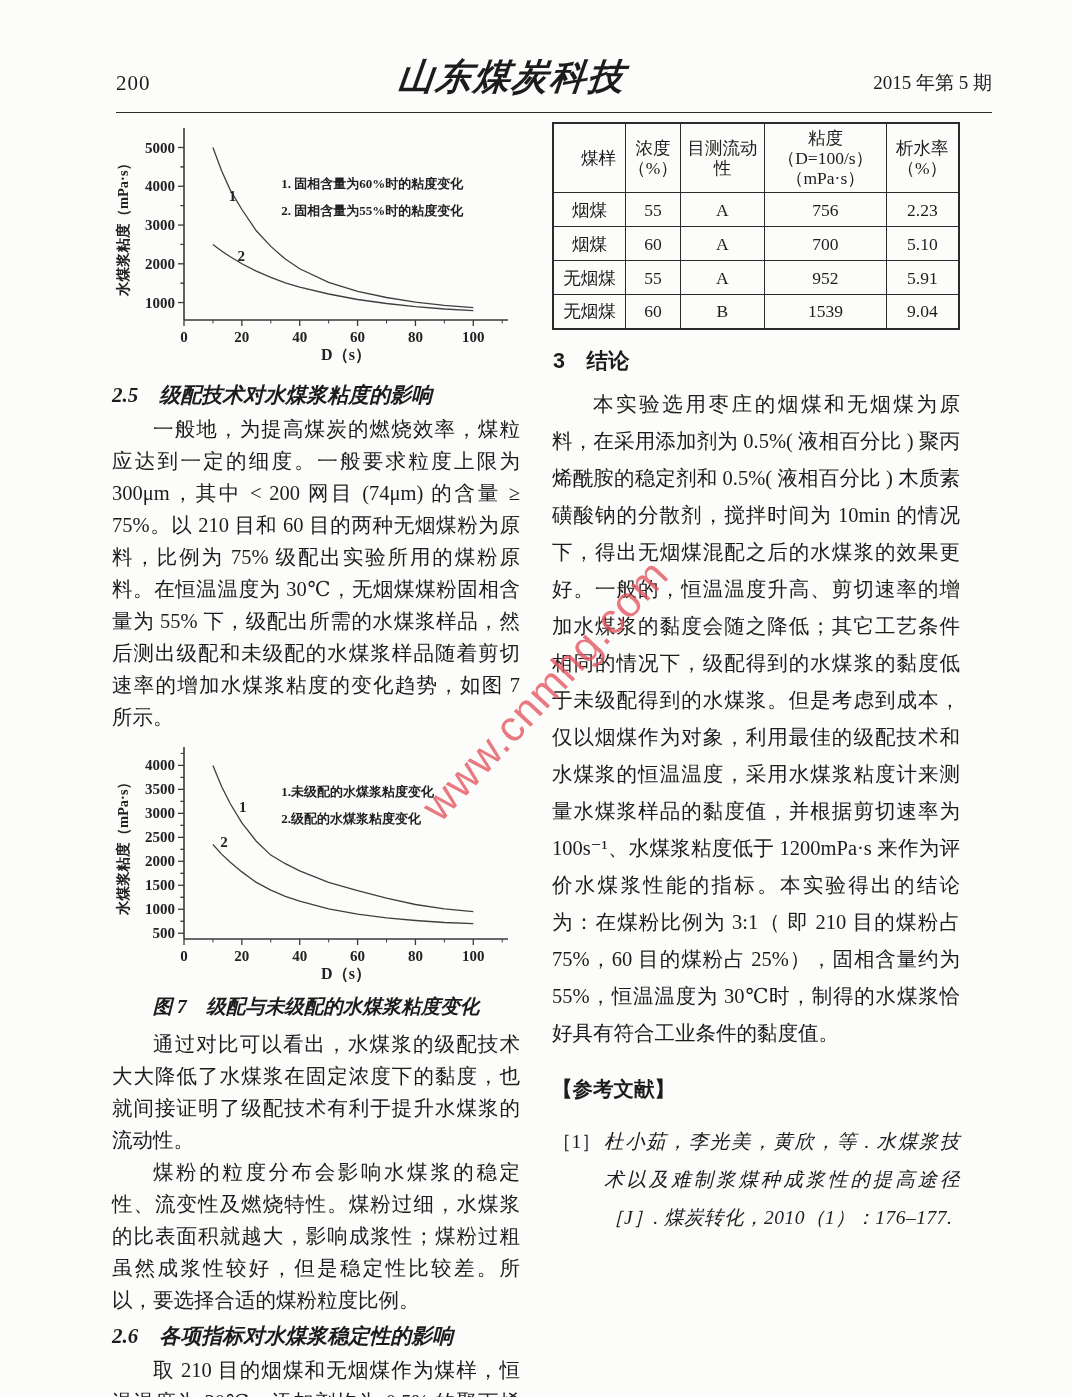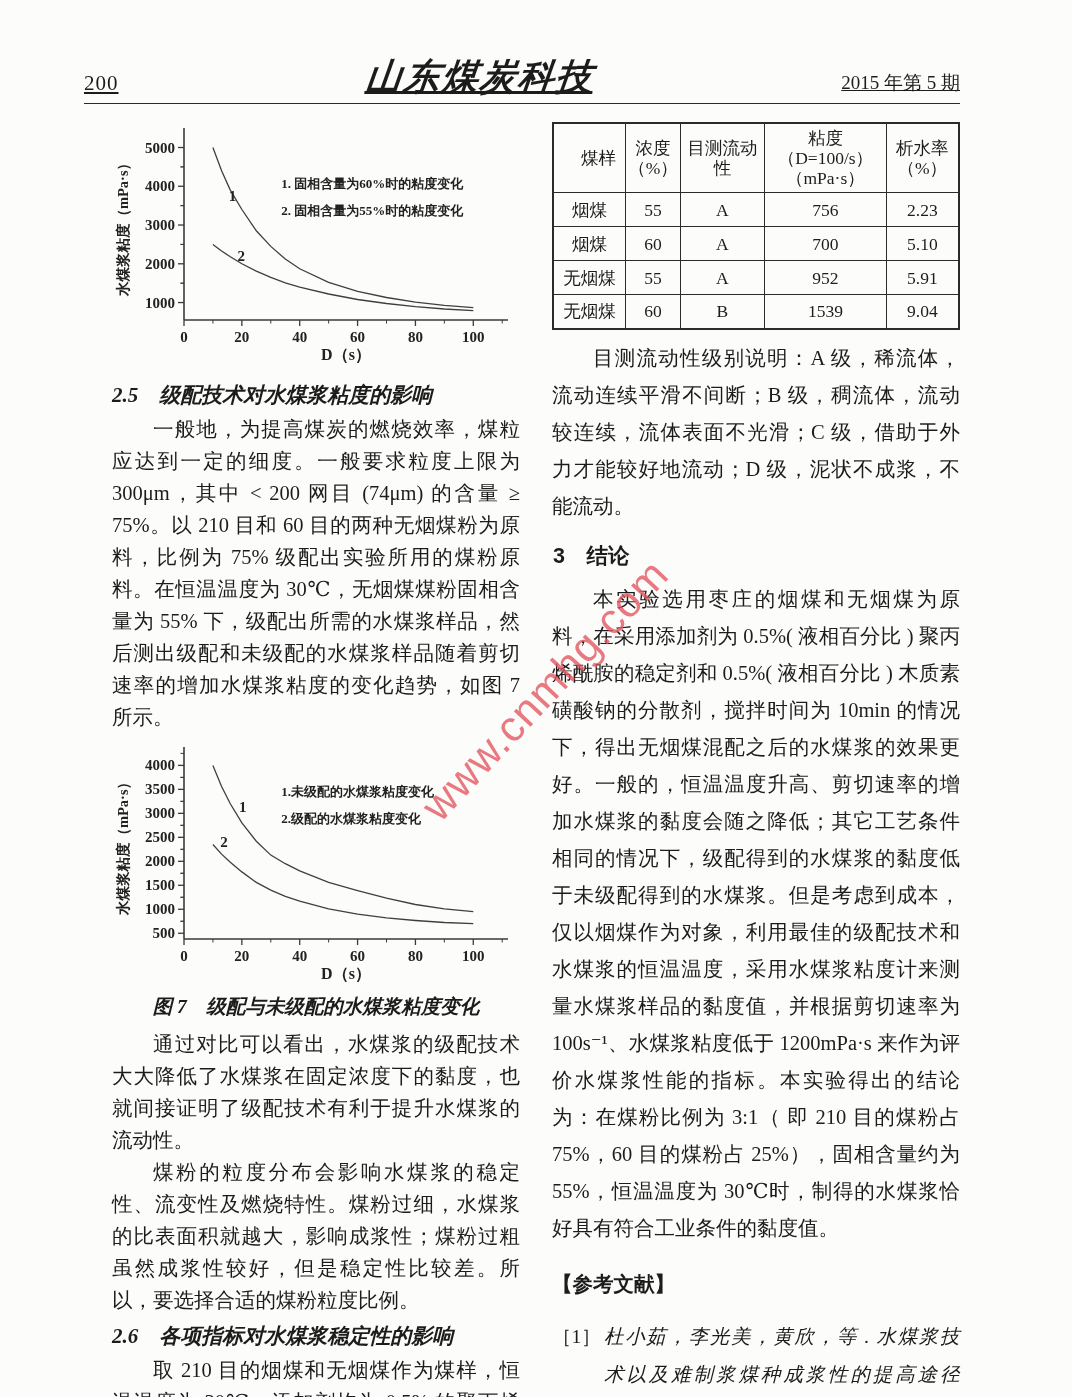--- a/index.html
+++ b/index.html
@@ -3,23 +3,23 @@
 <meta charset="utf-8">
 <style>
   * { margin:0; padding:0; box-sizing:border-box; }
   body { background:#e8e8e6; font-family:"Liberation Serif","DejaVu Serif",serif; }
   .page {
     position:relative; width:1072px; height:1397px; margin:0 auto;
     background:#fcfcfa; color:#1c1c1c; overflow:hidden;
   }
   
   .header {
-    position:absolute; top:58px; left:84px; width:876px;
+    position:absolute; top:58px; left:116px; width:876px;
     display:flex; align-items:flex-end; justify-content:space-between;
-    border-bottom:1.5px solid #2a2a2a; padding-bottom:7px;text-decoration:underline;
+    border-bottom:1.5px solid #2a2a2a; padding-bottom:16px;
   }
   .page-num { font-size:21px; letter-spacing:1px; }
   .journal-logo {
     font-family:"DejaVu Serif",serif; font-style:italic; font-weight:bold;
     font-size:36px; transform:skewX(-6deg); letter-spacing:2px; line-height:1;
     padding-bottom:2px;
   }
   .issue { font-size:19px; }
   
   .content {
@@ -258,21 +258,20 @@
             <tr>
               <td>无烟煤</td>
               <td>60</td>
               <td>B</td>
               <td>1539</td>
               <td>9.04</td>
             </tr>
           </tbody>
       </table>
 
-      <p class="body-para">目测流动性级别说明：A 级，稀流体，流动连续平滑不间断；B 级，稠流体，流动较连续，流体表面不光滑；C 级，借助于外力才能较好地流动；D 级，泥状不成浆，不能流动。</p>
 
       <div class="big-heading">3　结论</div>
       <p class="body-para">本实验选用枣庄的烟煤和无烟煤为原料，在采用添加剂为 0.5%( 液相百分比 ) 聚丙烯酰胺的稳定剂和 0.5%( 液相百分比 ) 木质素磺酸钠的分散剂，搅拌时间为 10min 的情况下，得出无烟煤混配之后的水煤浆的效果更好。一般的，恒温温度升高、剪切速率的增加水煤浆的黏度会随之降低；其它工艺条件相同的情况下，级配得到的水煤浆的黏度低于未级配得到的水煤浆。但是考虑到成本，仅以烟煤作为对象，利用最佳的级配技术和水煤浆的恒温温度，采用水煤浆粘度计来测量水煤浆样品的黏度值，并根据剪切速率为 100s⁻¹、水煤浆粘度低于 1200mPa·s 来作为评价水煤浆性能的指标。本实验得出的结论为：在煤粉比例为 3:1（ 即 210 目的煤粉占 75%，60 目的煤粉占 25%），固相含量约为 55%，恒温温度为 30℃时，制得的水煤浆恰好具有符合工业条件的黏度值。</p>
 
       <div class="refs-heading">【参考文献】</div>
       <div id="refs-list">
           <div class="ref-item">
             <span class="ref-label">［1］</span>
             <span class="ref-text kai">杜小茹，李光美，黄欣，等 . 水煤浆技术以及难制浆煤种成浆性的提高途径［J］. 煤炭转化，2010（1）：176–177.</span>
           </div>

